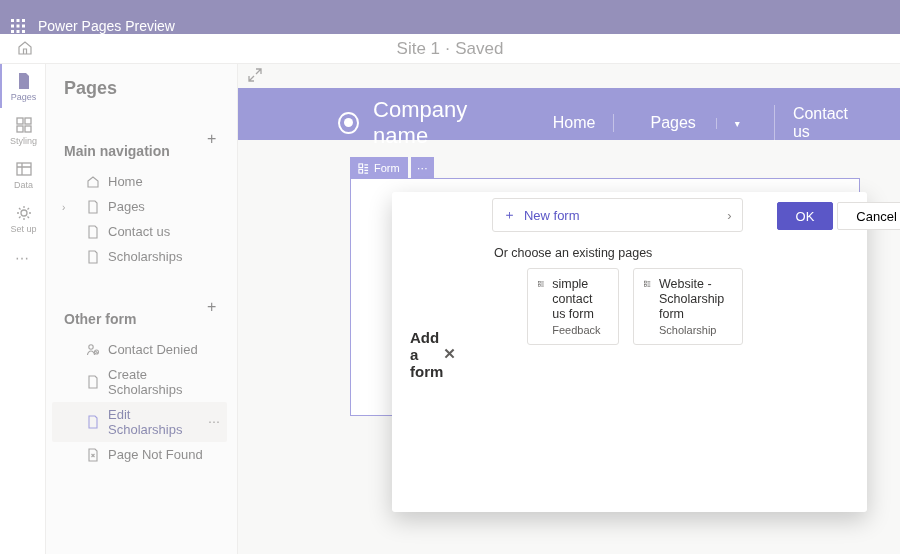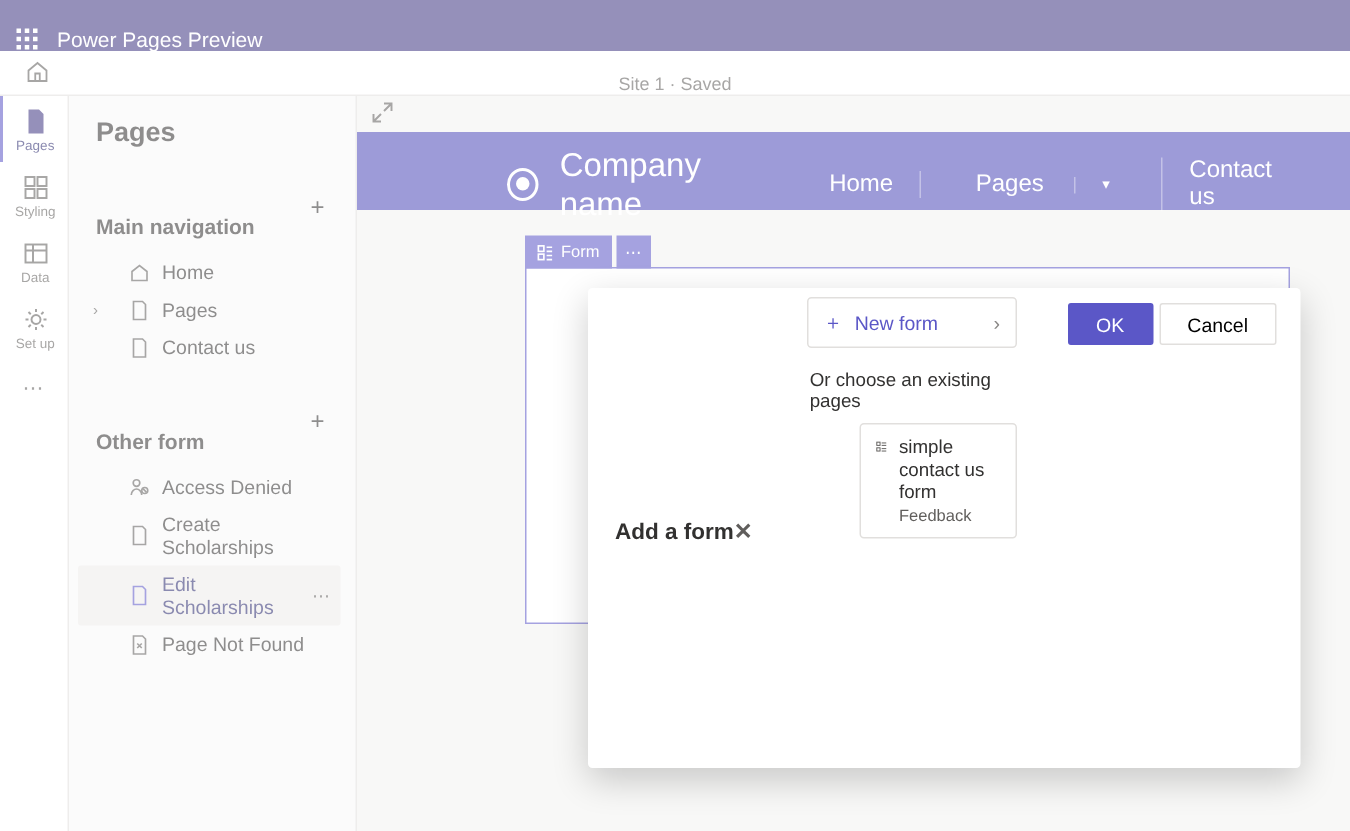--- a/index.html
+++ b/index.html
@@ -35,24 +35,24 @@
     font-size: 14px;
   }
   .waffle {
     width: 16px; height: 16px;
     display:inline-block;
   }
   
   .title-row {
     height: 30px;
     display:flex;
-    align-items:flex-end;
+    align-items:center;
     justify-content:center;
     border-bottom:1px solid var(--border);
-    font-size:12px;
+    font-size:17px;
     color:var(--muted);
     position:relative;
   }
   .title-row .home-ic {
     position:absolute; left:17px; top:6px;
   }
   
   .layout {
     display:flex;
     height: calc(554px - 34px - 30px);
@@ -316,35 +316,41 @@
             <path d="M3 1h6l2 2v10H3z"></path>
           </svg>
         <span>Pages</span>
       </div>
       <div class="tree-item child">
         <svg viewBox="0 0 14 14" fill="none" stroke="#605e5c" stroke-width="1.1">
             <path d="M3 1h6l2 2v10H3z"></path>
           </svg>
         <span>Contact us</span>
       </div>
+      <div class="tree-item child">
+        <svg viewBox="0 0 14 14" fill="none" stroke="#605e5c" stroke-width="1.1">
+            <path d="M3 1h6l2 2v10H3z"></path>
+          </svg>
+        <span>Scholarships</span>
+      </div>
     </div>
 
     <div class="section-head" style="margin-top:14px;">
       <span>Other form</span>
       <button class="plus-btn">+</button>
     </div>
     <div class="tree">
       <div class="tree-item child">
         <svg viewBox="0 0 14 14" fill="none" stroke="#605e5c" stroke-width="1.1">
             <circle cx="5" cy="4" r="2.2"></circle>
             <path d="M1.5 12c0-2.5 2-4 3.5-4s3.5 1.5 3.5 4"></path>
             <circle cx="10.5" cy="9" r="2"></circle>
             <path d="M9.3 7.8l2.4 2.4"></path>
           </svg>
-        <span>Access Denied</span>
+        <span>Contact Denied</span>
       </div>
       <div class="tree-item child">
         <svg viewBox="0 0 14 14" fill="none" stroke="#605e5c" stroke-width="1.1">
             <path d="M3 1h6l2 2v10H3z"></path>
           </svg>
         <span>Create Scholarships</span>
       </div>
       <div class="tree-item child selected">
         <svg viewBox="0 0 14 14" fill="none" stroke="#5b57c7" stroke-width="1.1">
             <path d="M3 1h6l2 2v10H3z"></path>
@@ -419,19 +425,31 @@
             <rect x="1" y="1" width="4" height="4"></rect>
             <path d="M7 2h6M7 5h6"></path>
             <rect x="1" y="8" width="4" height="4"></rect>
             <path d="M7 9h6M7 12h6"></path>
           </svg>
         <div>
           <div class="t">simple contact us form</div>
           <div class="s">Feedback</div>
         </div>
       </div>
+      <div class="form-card">
+        <svg class="ic" viewBox="0 0 14 14" fill="none" stroke="#605e5c" stroke-width="1.2">
+            <rect x="1" y="1" width="4" height="4"></rect>
+            <path d="M7 2h6M7 5h6"></path>
+            <rect x="1" y="8" width="4" height="4"></rect>
+            <path d="M7 9h6M7 12h6"></path>
+          </svg>
+        <div>
+          <div class="t">Website - Scholarship form</div>
+          <div class="s">Scholarship</div>
+        </div>
+      </div>
     </div>
   </div>
   <div class="modal-foot">
     <button class="btn primary">OK</button>
     <button class="btn">Cancel</button>
   </div>
 </div>
 
 </body></html>

